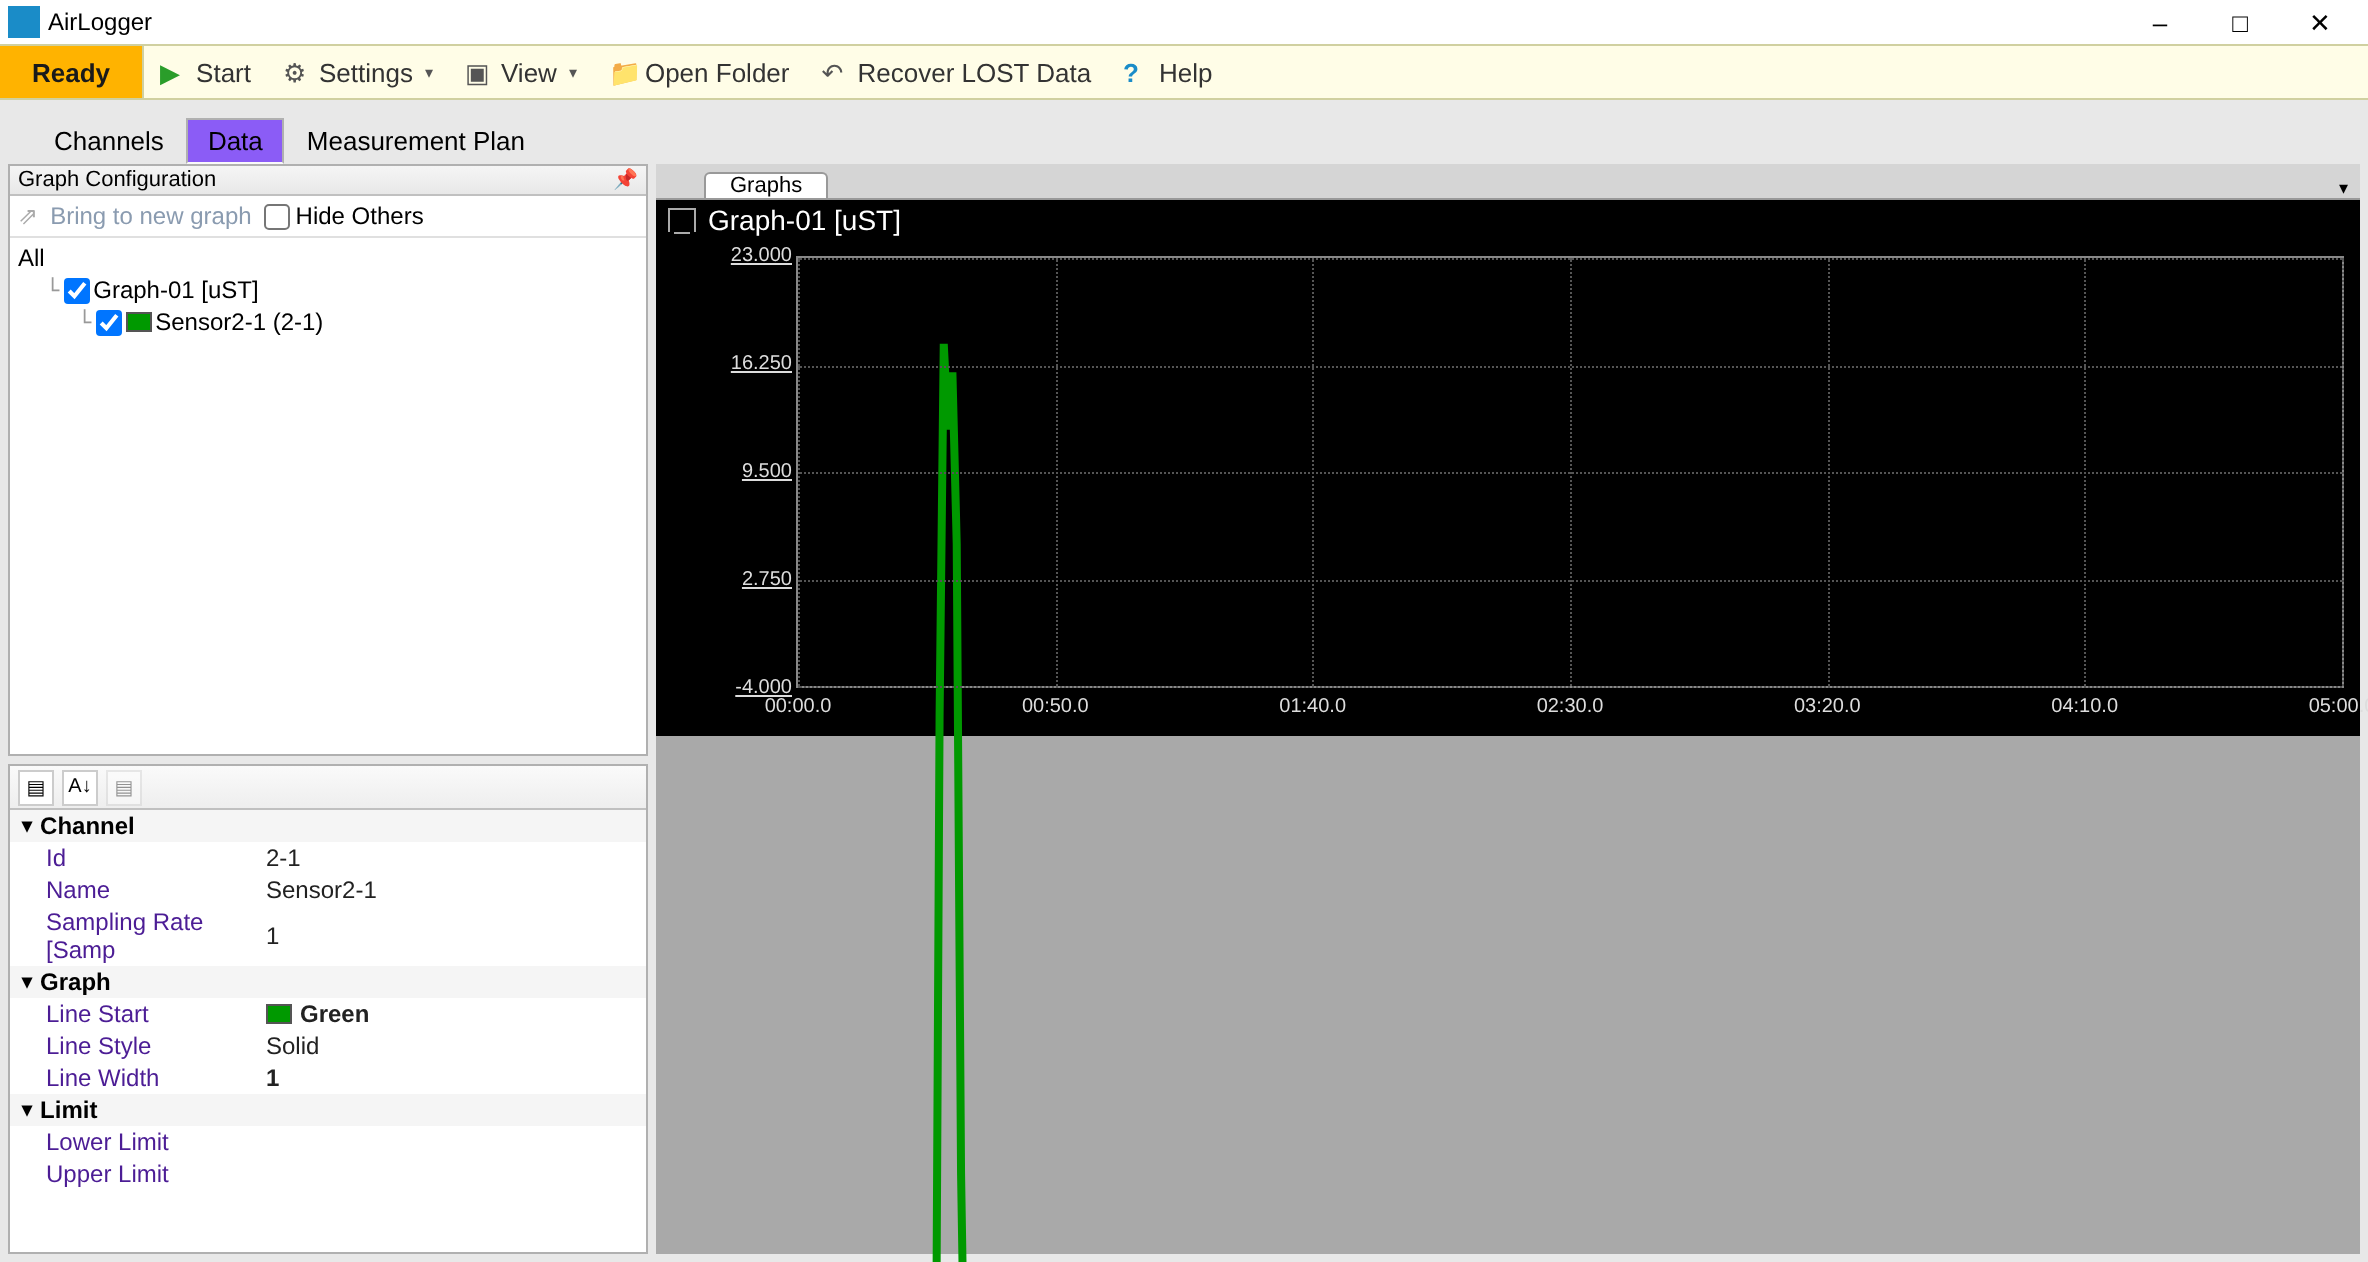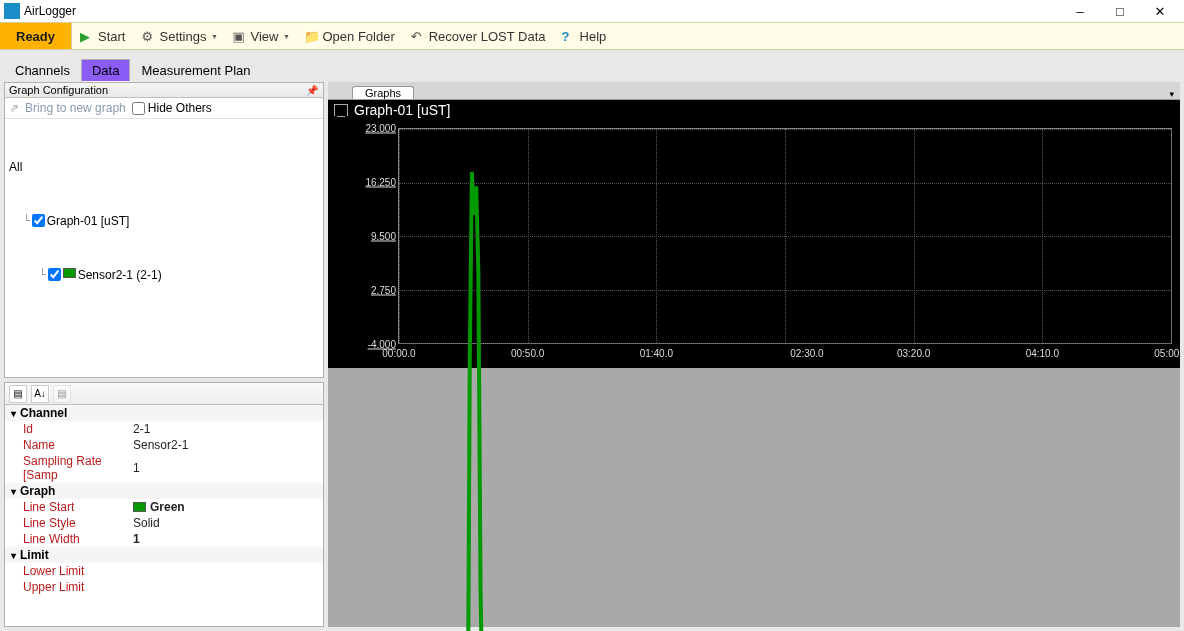--- a/index.html
+++ b/index.html
@@ -8,45 +8,45 @@
 .titlebar .app-icon { width: 16px; height: 16px; background: #1a8cc8; margin-right: 4px; display: inline-flex; align-items: center; justify-content: center; color: #fff; font-size: 8px; font-weight: bold; }
 .titlebar .title { flex: 1; font-size: 12px; }
 .win-controls { display: flex; }
 .win-btn { width: 40px; height: 22px; display: flex; align-items: center; justify-content: center; font-size: 13px; cursor: default; }
 .toolbar { height: 28px; background: #fffde7; border-top: 1px solid #d0d0a0; border-bottom: 1px solid #d0d0a0; display: flex; align-items: stretch; }
 .status-chip { background: #ffb300; color: #1a1a1a; font-weight: bold; font-size: 13px; padding: 0 16px; display: flex; align-items: center; border-right: 1px solid #d0d0a0; }
 .tbtn { display: flex; align-items: center; padding: 0 8px; gap: 4px; cursor: pointer; font-size: 13px; color: #333; }
 .tbtn .icon { width: 14px; height: 14px; display: inline-block; }
 .dropdown-caret { font-size: 8px; margin-left: 2px; color: #555; }
 .content { flex: 1; display: flex; flex-direction: column; background: #e8e8e8; }
-.tabstrip { display: flex; align-items: flex-end; height: 32px; padding: 8px 0 0 4px; gap: 0; }
+.tabstrip { display: flex; align-items: flex-end; height: 32px; padding: 8px 0 0 16px; gap: 0; }
 .tab { padding: 3px 10px; font-size: 13px; border: 1px solid transparent; cursor: pointer; }
 .tab.active { background: #8b5cf6; border: 1px solid #b0b0b0; border-bottom: 1px solid #f9f9f9; position: relative; z-index: 2; }
 .main-area { flex: 1; display: flex; gap: 4px; padding: 0 4px 4px 4px; }
 .left-col { width: 320px; display: flex; flex-direction: column; gap: 4px; }
 .panel { background: #fff; border: 1px solid #b0b0b0; display: flex; flex-direction: column; }
 .panel-title { background: linear-gradient(#f5f5f5,#e8e8e8); border-bottom: 1px solid #c0c0c0; padding: 1px 4px; font-size: 11px; display: flex; align-items: center; }
 .panel-title .spacer { flex: 1; }
 .pin-icon { font-size: 10px; cursor: pointer; }
 .gc-toolbar { display: flex; align-items: center; padding: 3px 4px; gap: 6px; border-bottom: 1px solid #e0e0e0; }
 .gc-link { color: #8a9bb0; font-size: 12px; cursor: pointer; }
 .checkbox-lbl { display: flex; align-items: center; gap: 3px; font-size: 12px; }
 .tree { flex: 1; padding: 2px 4px; font-size: 12px; overflow: auto; }
-.tree-row { display: flex; align-items: flex-start; gap: 2px; padding: 1px 0; margin-top: 38px; }
+.tree-row { display: flex; align-items: center; gap: 2px; padding: 1px 0; }
 .indent1 { padding-left: 14px; }
 .indent2 { padding-left: 30px; }
 .tree-line { color: #999; font-family: monospace; font-size: 11px; }
 .swatch { width: 13px; height: 10px; background: #009900; border: 1px solid #555; display: inline-block; }
 .props-panel { height: 245px; }
 .props-toolbar { height: 22px; border-bottom: 1px solid #c0c0c0; background: linear-gradient(#fafafa,#eee); display:flex; align-items:center; gap:4px; padding:0 4px;}
 .prop-tool-btn { width:18px; height:18px; border:1px solid #ccc; background:#fff; font-size:10px; display:flex; align-items:center; justify-content:center; cursor:pointer;}
 .props-body { flex: 1; overflow: auto; font-size: 12px; }
 .prop-group { padding: 1px 6px; font-weight: bold; background: #f5f5f5; display: flex; align-items: center; gap: 4px; }
 .prop-row { display: flex; padding: 1px 0 1px 18px; }
-.prop-label { width: 110px; color: #b91c1c; }
+.prop-label { width: 110px; color: #4c1d95; }
 .prop-value { flex: 1; color: #222; display: flex; align-items: center; gap: 4px; }
 .bold { font-weight: bold; }
 .right-col { flex: 1; display: flex; flex-direction: column; }
 .graph-tabwrap { height: 18px; display: flex; align-items: flex-end; border-bottom: 1px solid #999; background: #d5d5d5; }
 .graph-tab { background: #fff; border: 1px solid #999; border-bottom: none; padding: 0 12px; font-size: 11px; margin-left: 24px; border-radius: 3px 3px 0 0; cursor:pointer;}
 .graph-tabwrap .caret { margin-left: auto; margin-right: 6px; font-size: 9px; cursor:pointer;}
 .graph-area { flex: 1; background: #a9a9a9; padding: 0; display: flex; flex-direction: column; }
 .graph-surface { background: #000; height: 268px; position: relative; color: #fff; }
 .graph-title-row { display:flex; align-items:center; gap:6px; padding:2px 6px; }
 .graph-title-icon { width:14px; height:12px; border:1px solid #aaa; border-bottom:none; display:inline-block; position:relative;}
@@ -227,21 +227,21 @@
                 <div class="grid-h" style="top: 50%;"></div>
                 <div class="grid-h" style="top: 75%;"></div>
                 <div class="grid-h" style="top: 100%;"></div>
                 <div class="grid-v" style="left: 0%;"></div>
                 <div class="x-tick" style="left: 0%; margin-top: 16px;">00:00.0</div>
                 <div class="grid-v" style="left: 16.6667%;"></div>
                 <div class="x-tick" style="left: 16.6667%;">00:50.0</div>
                 <div class="grid-v" style="left: 33.3333%;"></div>
                 <div class="x-tick" style="left: 33.3333%;">01:40.0</div>
                 <div class="grid-v" style="left: 50%;"></div>
-                <div class="x-tick" style="left: 50%; margin-left: 22px;">02:30.0</div>
+                <div class="x-tick" style="left: 50%;">02:30.0</div>
                 <div class="grid-v" style="left: 66.6667%;"></div>
                 <div class="x-tick" style="left: 66.6667%;">03:20.0</div>
                 <div class="grid-v" style="left: 83.3333%;"></div>
                 <div class="x-tick" style="left: 83.3333%;">04:10.0</div>
                 <div class="grid-v" style="left: 100%;"></div>
                 <div class="x-tick" style="left: 100%;">05:00.0</div>
               </div>
           <div class="y-tick" style="top: calc(0% + 6px);">23.000</div>
               <div class="y-tick" style="top: calc(25% + 3px);">16.250</div>
               <div class="y-tick" style="top: calc(50% + 0px);">9.500</div>

